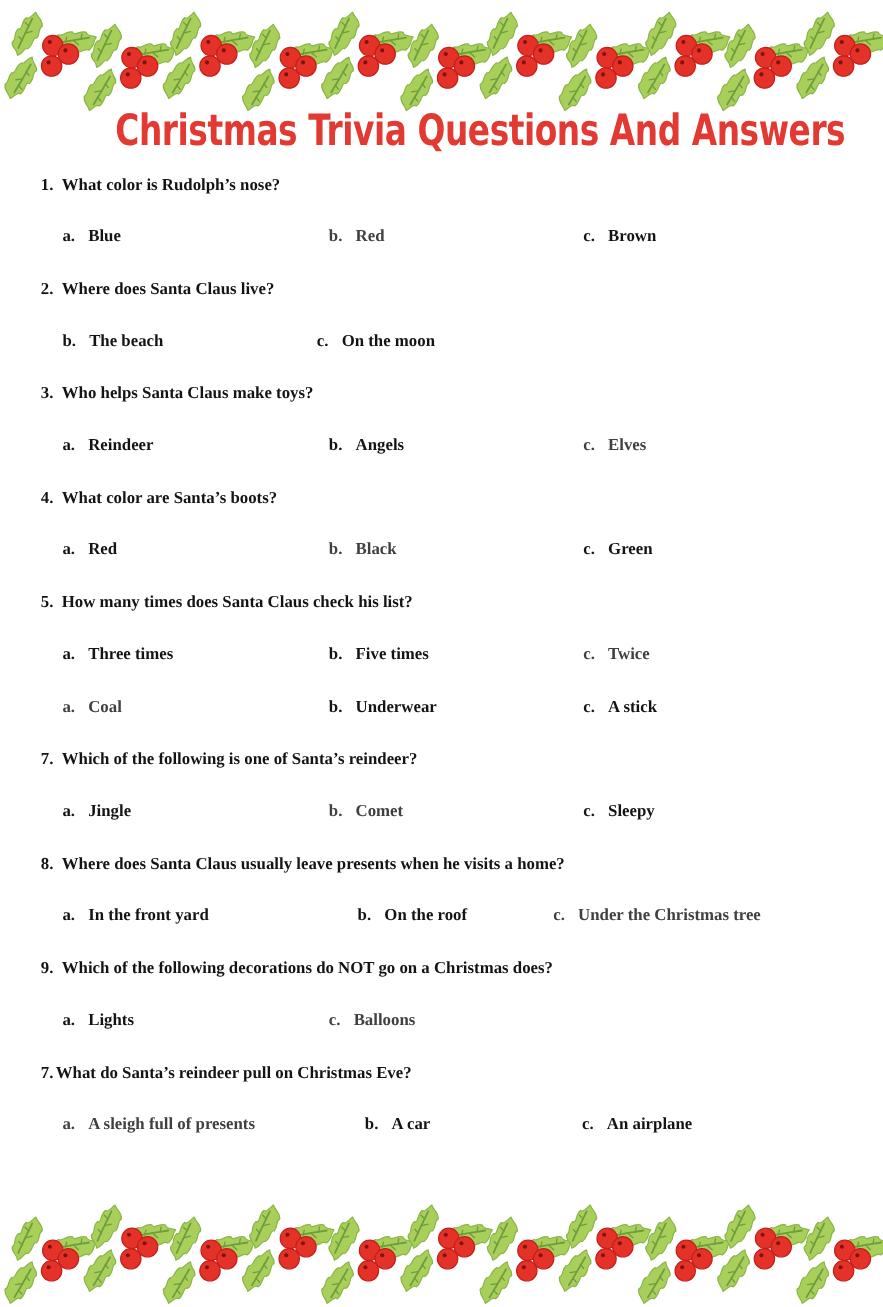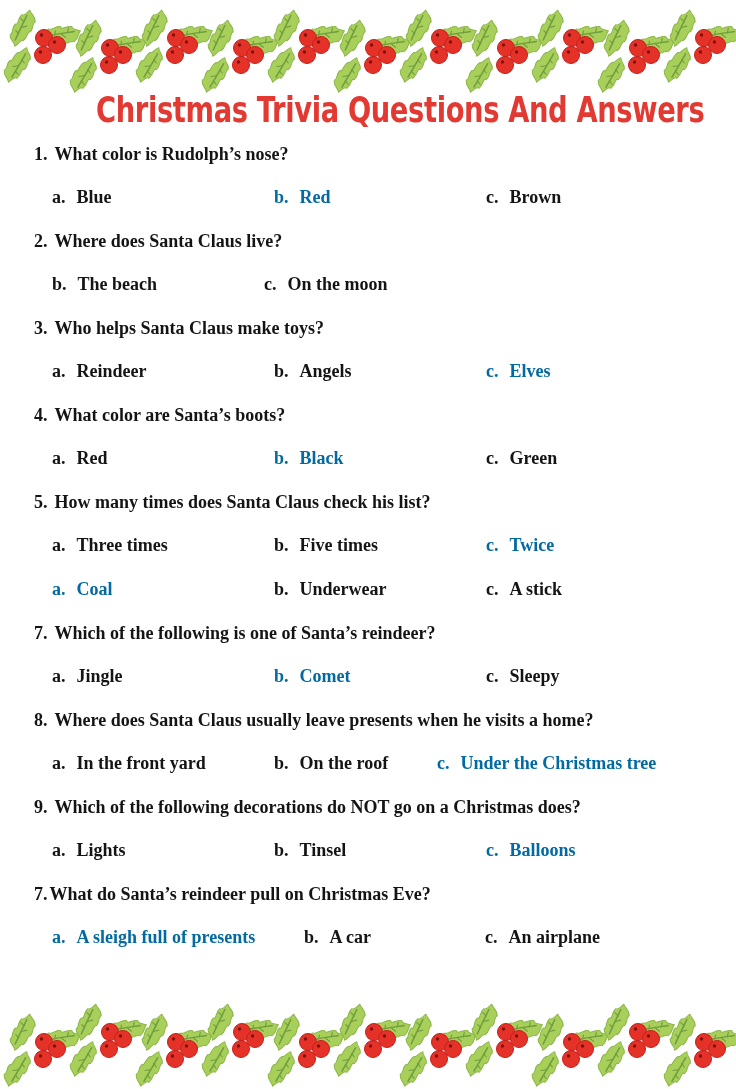--- a/index.html
+++ b/index.html
@@ -39,45 +39,45 @@
     white-space: nowrap;
     letter-spacing: -0.5px;
   }
   .content {
     position: absolute;
     top: 143px;
     left: 34px;
     right: 28px;
     font-weight: bold;
     color: #141414;
-    font-size: 18px;
+    font-size: 14px;
   }
   .question {
     line-height: 23px;
     margin-bottom: 20px;
     white-space: nowrap;
   }
   .qnum { margin-right: 7px; }
   .qblock.q10 .qnum { margin-right: 2px; }
   .options {
     display: flex;
     line-height: 23px;
     margin-bottom: 21px;
     padding-left: 18px;
     align-items: flex-end;
   }
   .opt-a { width: 222px; }
   .opt-b { width: 212px; }
   .opt-c { flex: 1; }
-  .options.tight-c .opt-b { width: 163px; }
+  .options.tight-c .opt-b { width: 163px; margin-left: 24px; }
   .options.wide-a .opt-a { width: 252px; }
   .options.wide-a .opt-b { width: 181px; }
   .option { white-space: nowrap; }
   .opt-label { display: inline-block; margin-right: 11px; }
-  .option.correct { color: #0369a1; }
+  .option.correct { color: #404040; }
 </style>
 </head>
 <body>
 
 <div class="page">
 
   <svg class="holly-border top" viewBox="0 0 736 86" aria-hidden="true">
     <defs>
       <g id="hleaf">
         <path d="M13,0 C16,4 20,3 22,9 C19,12 23,15 21,20 C17,20 21,26 17,31 C14,30 15,36 11,39 C9,34 4,35 3,30 C6,27 1,23 4,18 C8,18 4,12 7,7 C10,8 11,3 13,0 Z" fill="#a8cf5a" stroke="#8ab648" stroke-width="1" stroke-linejoin="round"></path>
@@ -201,21 +201,20 @@
         <span class="option opt-c correct"><span class="opt-label">c.</span><span>Under the Christmas tree</span></span>
       </div>
     </div>
 
     <div class="qblock">
       <div class="question">
         <span class="qnum">9.</span><span>Which of the following decorations do NOT go on a Christmas does?</span>
       </div>
       <div class="options">
         <span class="option opt-a"><span class="opt-label">a.</span><span>Lights</span></span>
-        <span class="option opt-b"><span class="opt-label">b.</span><span>Tinsel</span></span>
         <span class="option opt-c correct"><span class="opt-label">c.</span><span>Balloons</span></span>
       </div>
     </div>
 
     <div class="qblock q10">
       <div class="question">
         <span class="qnum">7.</span><span>What do Santa’s reindeer pull on Christmas Eve?</span>
       </div>
       <div class="options wide-a">
         <span class="option opt-a correct"><span class="opt-label">a.</span><span>A sleigh full of presents</span></span>

